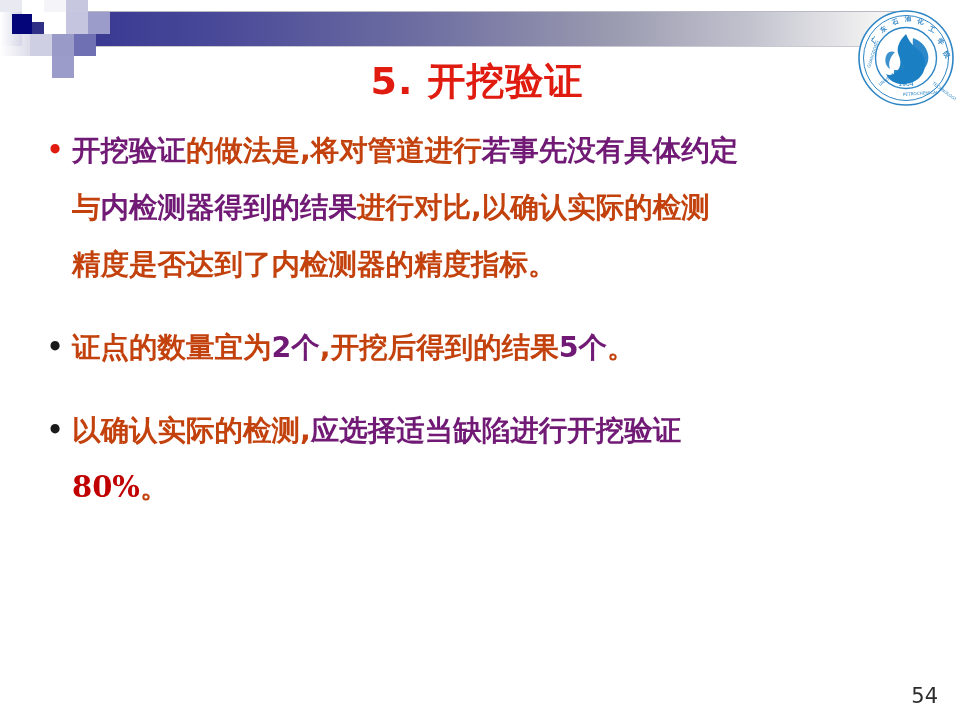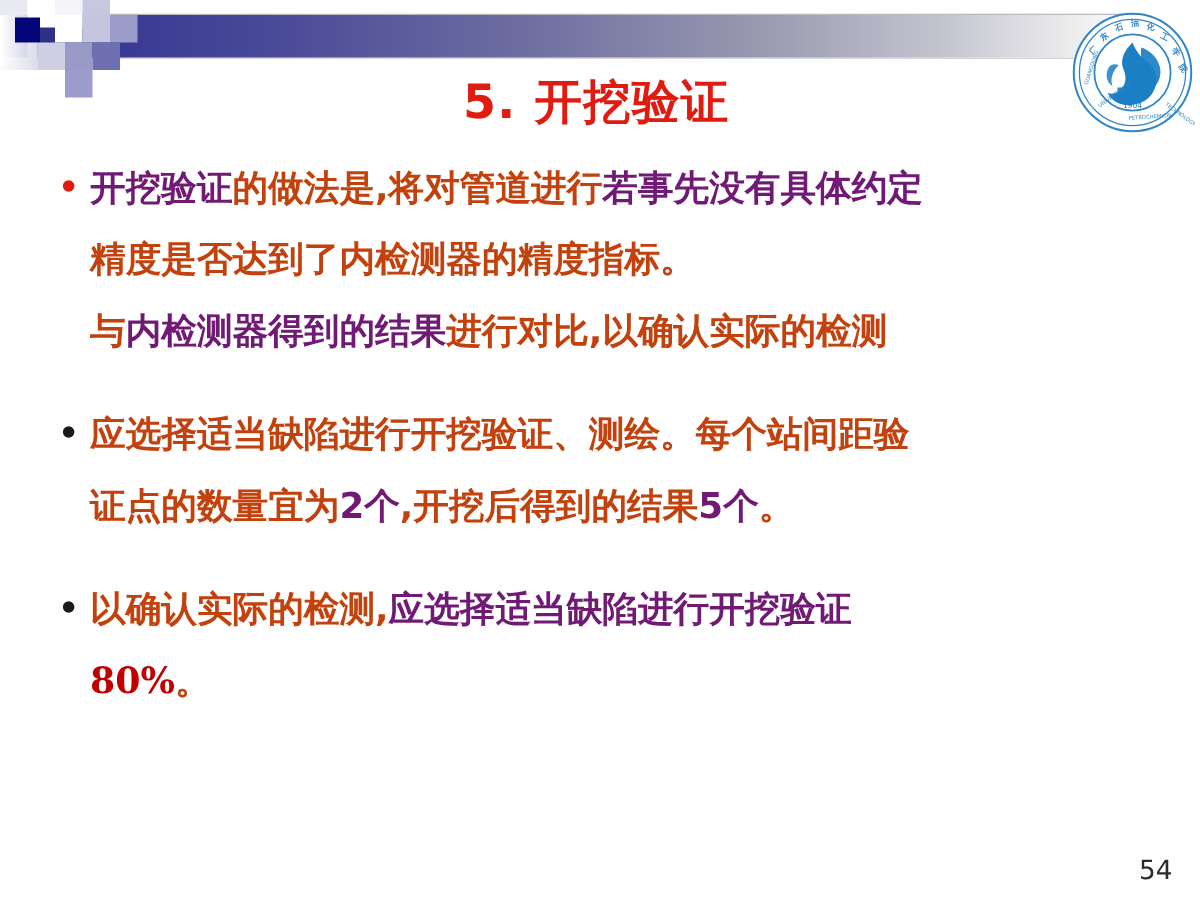--- a/index.html
+++ b/index.html
@@ -238,35 +238,32 @@
 
   <div class="body-area">
 
     <div class="bullet bullet-1 b1">
       <div class="bullet-mark">•</div>
       <div class="bullet-text">
         <span class="ln">
           <span class="red">开挖验证</span><span class="black">的做法是,将对管道进行</span><span class="red">若事先没有具体约定</span>
         </span>
         <span class="ln">
+          <span class="black">与</span><span class="red">内检测器得到的结果</span><span class="black">进行对比,以确认实际的检测</span>
+        </span>
+        <span class="ln">
           <span class="black">精度是否达到了内检测器的精度指标。</span>
-        </span>
-        <span class="ln">
-          <span class="black">与</span><span class="red">内检测器得到的结果</span><span class="black">进行对比,以确认实际的检测</span>
         </span>
       </div>
     </div>
 
     <div class="bullet bullet-2 b2">
       <div class="bullet-mark">•</div>
       <div class="bullet-text">
         <span class="ln">
-          <span class="black">应选择适当缺陷进行开挖验证、测绘。每个站间距验</span>
-        </span>
-        <span class="ln">
           <span class="black">证点的数量宜为</span><span class="red">2个</span><span class="black">,开挖后得到的结果</span><span class="red">5个</span><span class="black">。</span>
         </span>
       </div>
     </div>
 
     <div class="bullet bullet-3">
       <div class="bullet-mark">•</div>
       <div class="bullet-text">
         <span class="ln">
           <span class="black">以确认实际的检测,</span><span class="red">应选择适当缺陷进行开挖验证</span>

